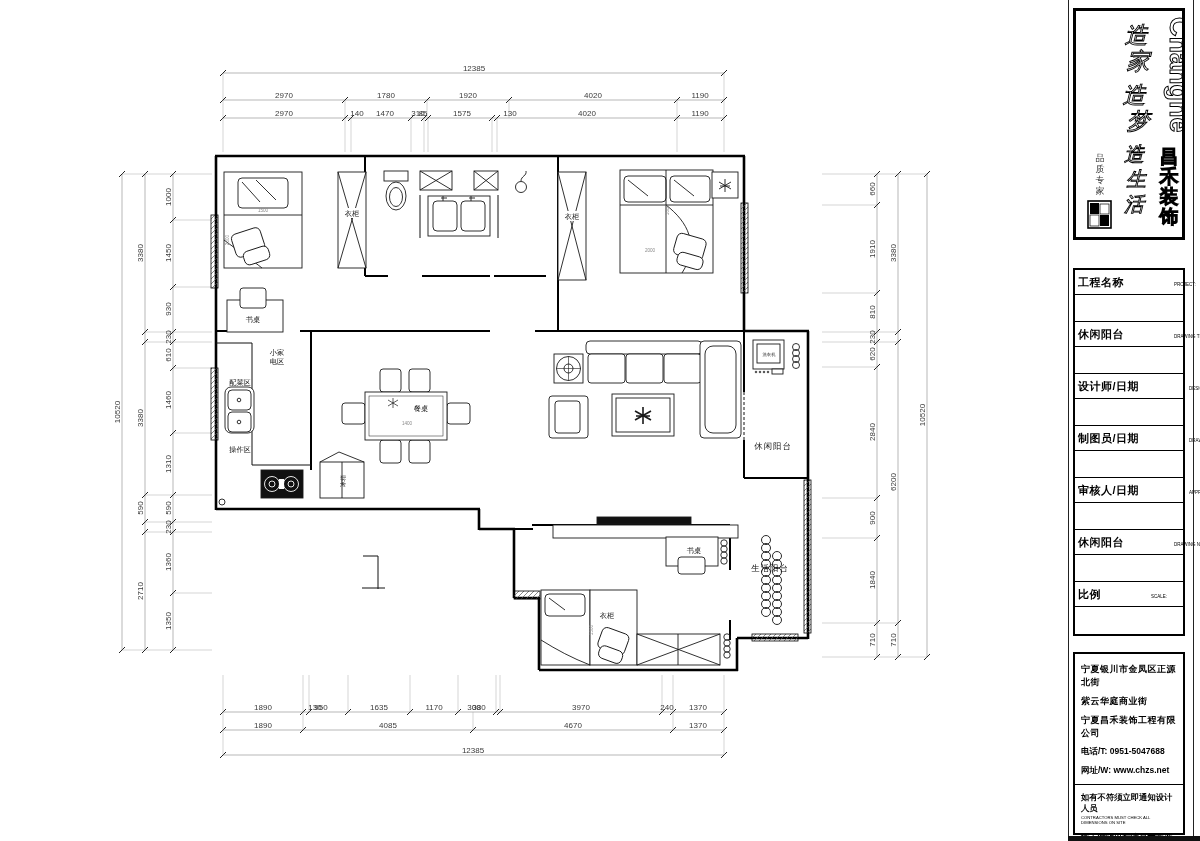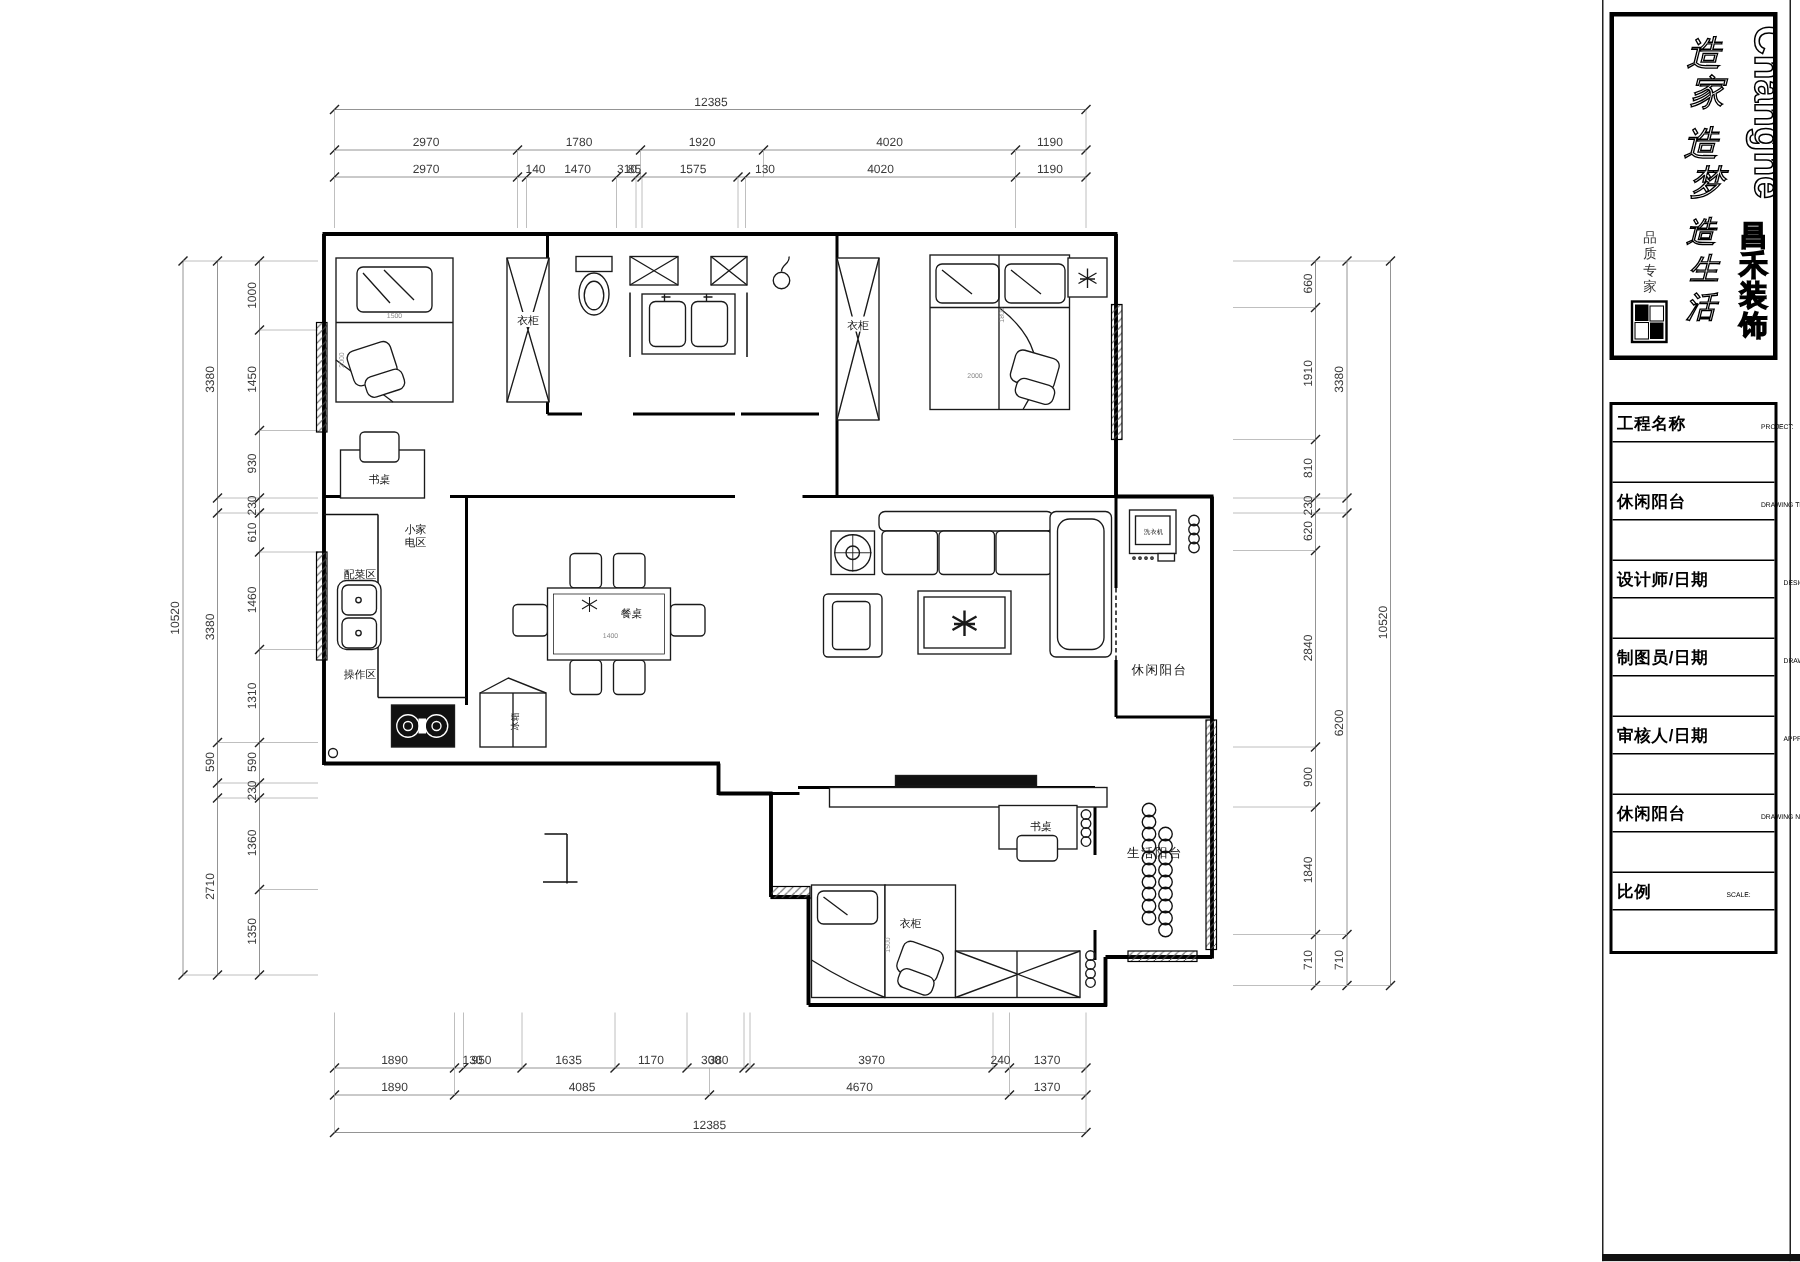--- a/index.html
+++ b/index.html
@@ -543,16 +543,28 @@
       <span class="en">DRAWING NO. :</span>
     </div>
     <div class="trow blank"></div>
     <div class="trow label">
       <span class="cn">比例</span>
       <span class="en">SCALE:</span>
     </div>
     <div class="trow blank"></div>
   </div>
 
+  <div class="cblock">
+    <p class="addr">宁夏银川市金凤区正源北街</p>
+    <p class="addr">紫云华庭商业街</p>
+    <p class="addr">宁夏昌禾装饰工程有限公司</p>
+    <p class="contact">电话/T: 0951-5047688</p>
+    <p class="contact">网址/W: www.chzs.net</p>
+    <div class="divider"></div>
+    <p class="ncn">如有不符须立即通知设计人员</p>
+    <p class="nen">CONTRACTORS MUST CHECK ALL DIMENSIONS ON SITE</p>
+    <p class="ncn">施工时须以标注尺寸为准</p>
+
+  </div>
 </div>
 <div class="side-bottom-bar"></div>
 
 </div>
 
 </body></html>

